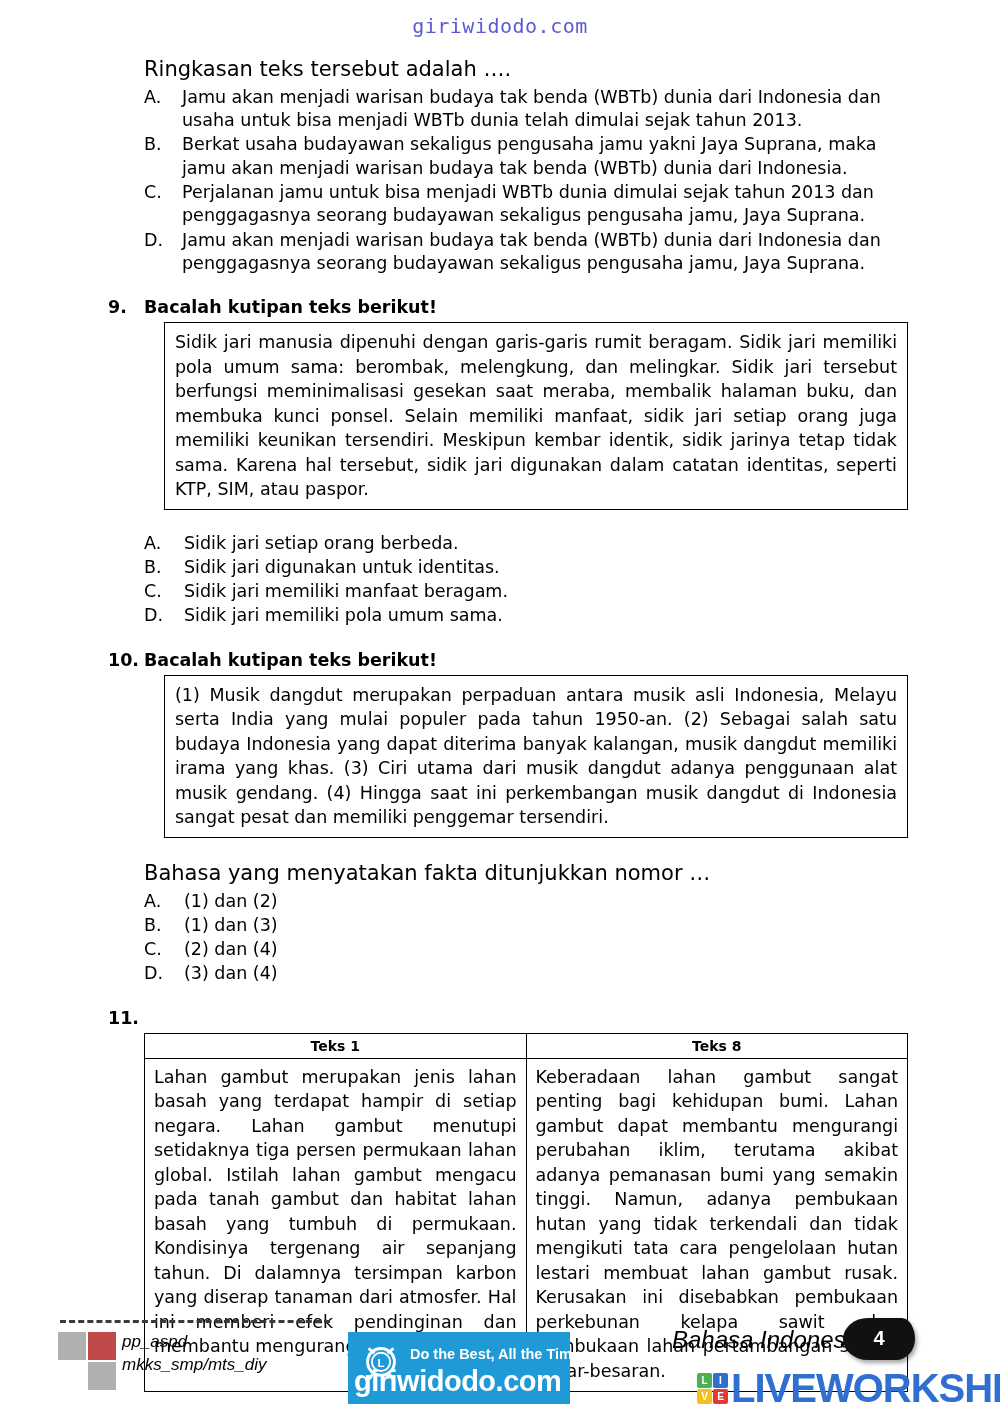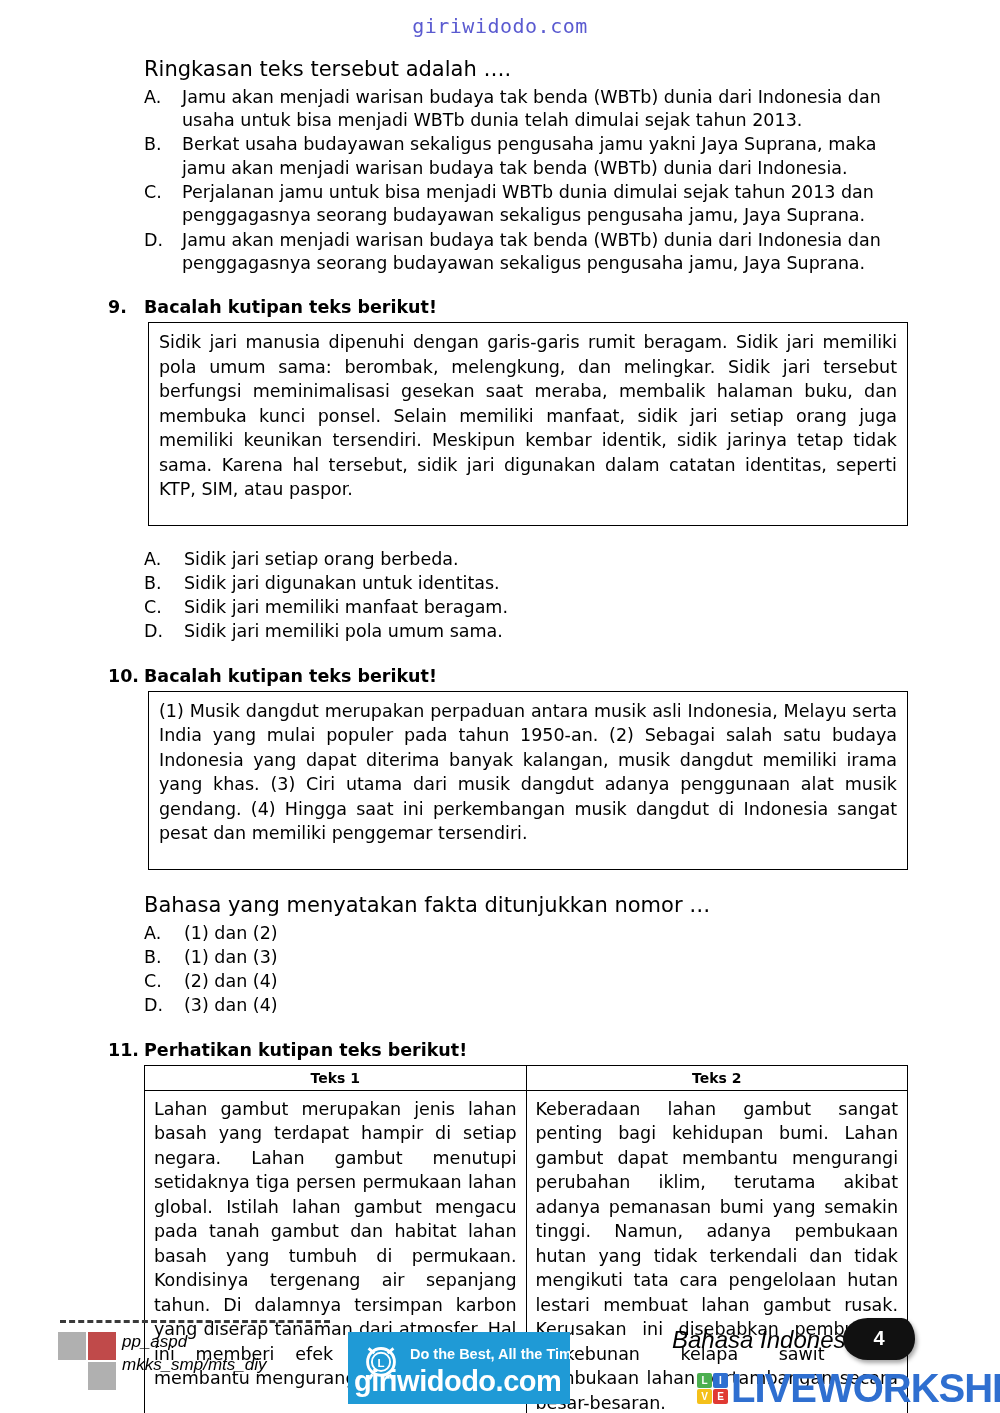--- a/index.html
+++ b/index.html
@@ -81,23 +81,23 @@
   .q-head .q-num {
     width: 36px;
     flex: 0 0 36px;
     text-align: left;
   }
   .q-head .q-text { flex: 0 1 auto; }
 
   
   .quote-box {
     border: 1.5px solid #000;
-    margin-left: 40px;
+    margin-left: 56px;
     margin-right: 0;
-    padding: 7px 10px 23px 10px;
+    padding: 7px 10px 7px 10px;
     font-size: 17.5px;
     line-height: 1.40;
     text-align: justify;
     text-justify: inter-word;
   }
   .quote-box p { margin: 0; }
 
   .spacer-md { height: 22px; }
 
   
@@ -360,27 +360,26 @@
         <li>
           <span class="opt-letter">D.</span>
           <span class="opt-text">(3) dan (4)</span>
         </li>
       </ul>
     </div>
 
     <div>
       <div class="q-head">
         <span class="q-num">11.</span>
-        <span class="q-text">Perhatikan kutipan teks berikut!</span>
       </div>
       <table class="compare-table">
         <thead>
           <tr>
             <th>Teks 1</th>
-            <th>Teks 2</th>
+            <th>Teks 8</th>
           </tr>
         </thead>
         <tbody>
           <tr>
             <td>Lahan gambut merupakan jenis lahan basah yang terdapat hampir di setiap negara. Lahan gambut menutupi setidaknya tiga persen permukaan lahan global. Istilah lahan gambut mengacu pada tanah gambut dan habitat lahan basah yang tumbuh di permukaan. Kondisinya tergenang air sepanjang tahun. Di dalamnya tersimpan karbon yang diserap tanaman dari atmosfer. Hal ini memberi efek pendinginan dan membantu mengurangi krisis iklim.</td>
             <td>Keberadaan lahan gambut sangat penting bagi kehidupan bumi. Lahan gambut dapat membantu mengurangi perubahan iklim, terutama akibat adanya pemanasan bumi yang semakin tinggi. Namun, adanya pembukaan hutan yang tidak terkendali dan tidak mengikuti tata cara pengelolaan hutan lestari membuat lahan gambut rusak. Kerusakan ini disebabkan pembukaan perkebunan kelapa sawit dan pembukaan lahan pertambangan secara besar-besaran.</td>
           </tr>
         </tbody>
       </table>
     </div>

